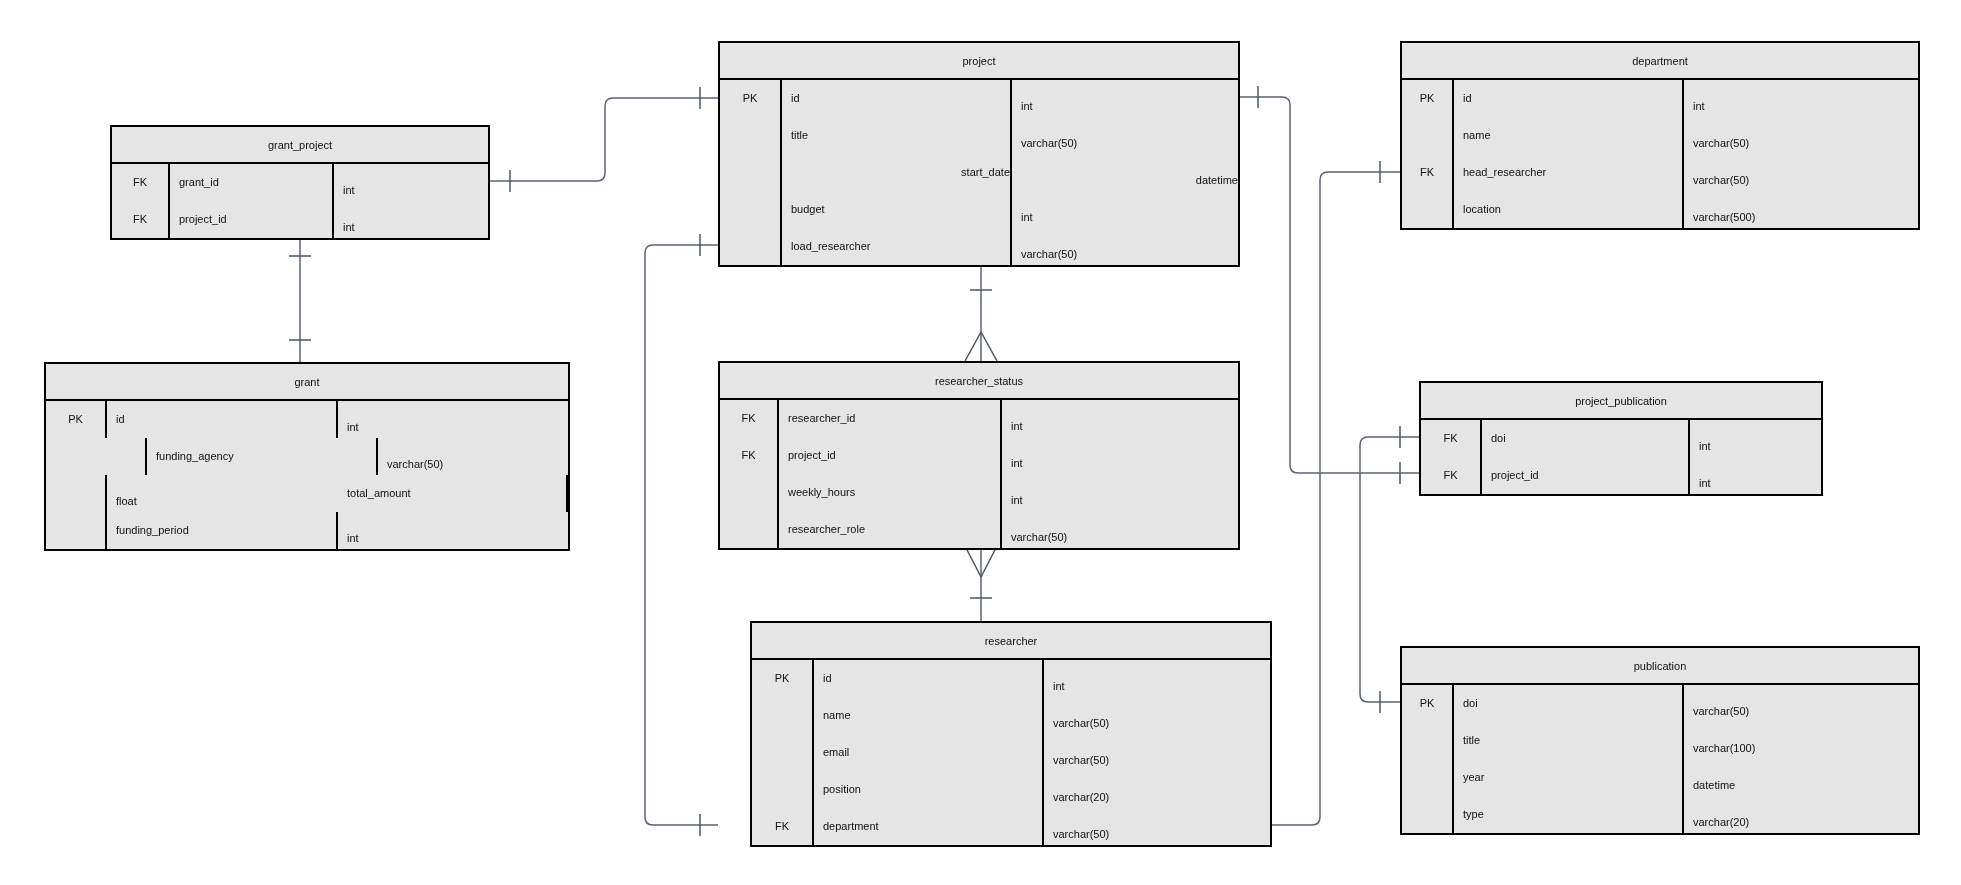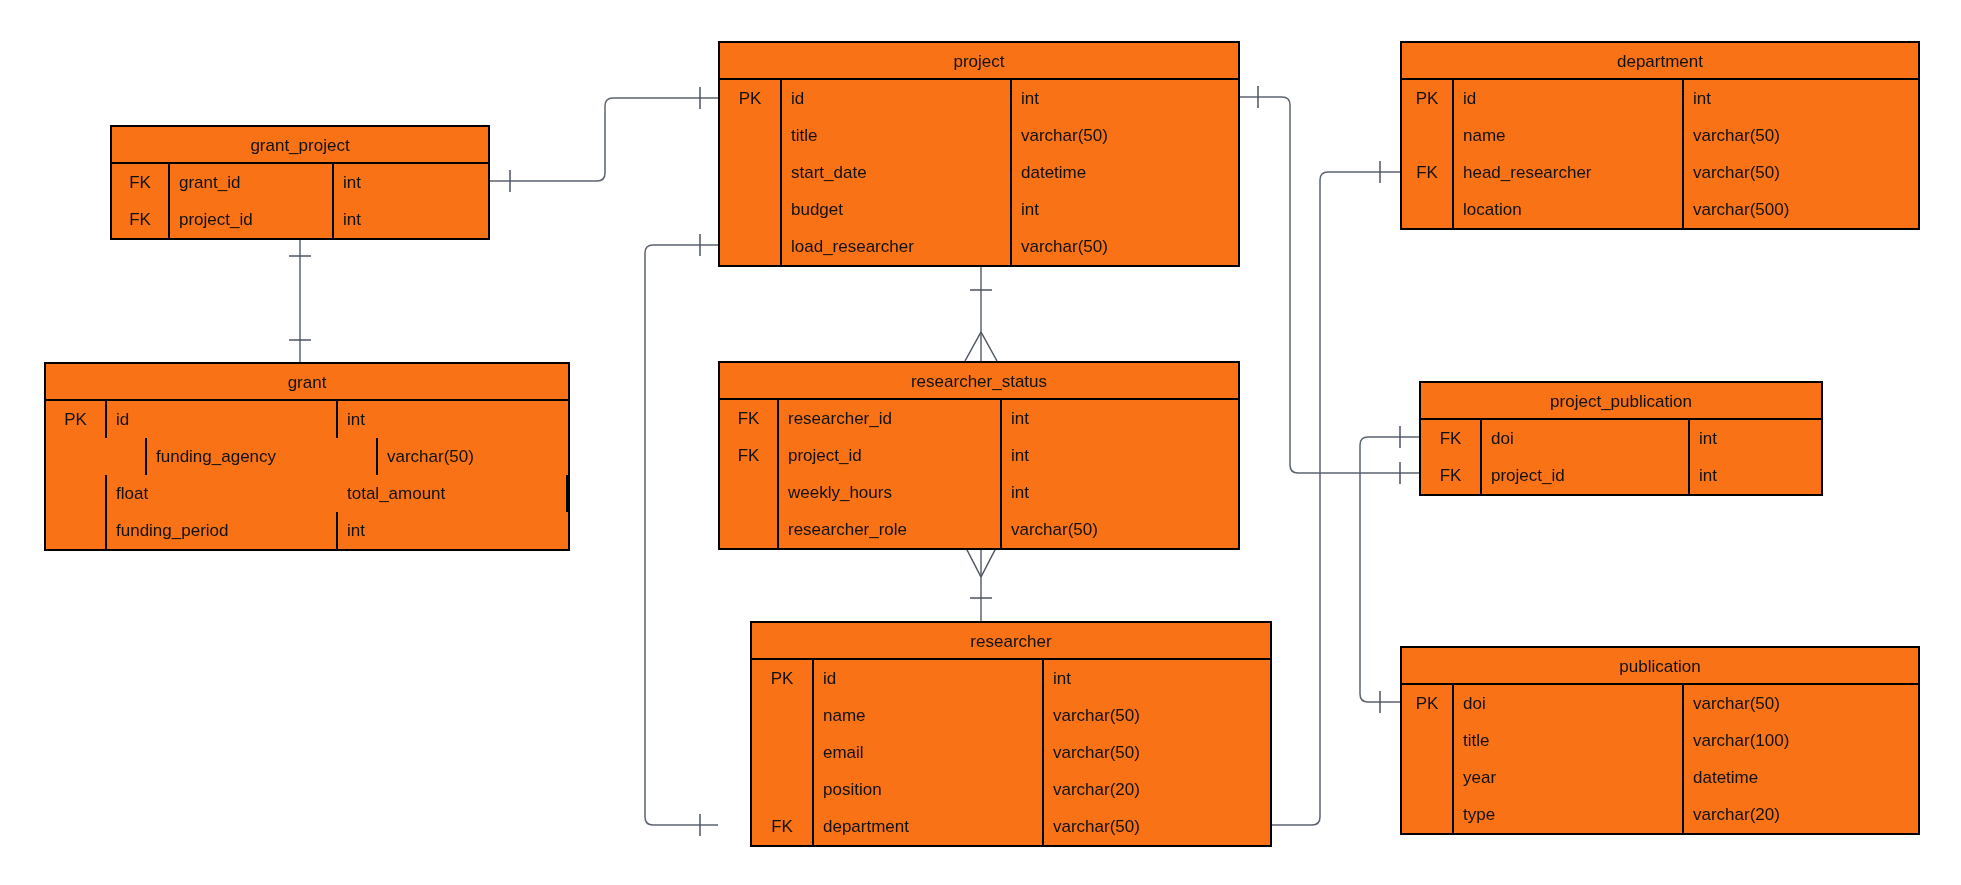--- a/index.html
+++ b/index.html
@@ -4,32 +4,32 @@
 <style>
   html,body{margin:0;padding:0;background:#ffffff;}
   #canvas{
     position:relative;width:1961px;height:885px;background:#ffffff;overflow:hidden;
     font-family:"Liberation Sans","DejaVu Sans",sans-serif;color:#111111;
   }
   #rel-layer{position:absolute;left:0;top:0;width:1961px;height:885px;}
   .rel{fill:none;stroke:#5c6470;stroke-width:1.5;}
   .tick,.foot{fill:none;stroke:#4d5560;stroke-width:1.5;}
   .etable{
-    position:absolute;background:#f97316;border:2px solid #000000;
-    box-sizing:border-box;font-size:17px;line-height:37px;
+    position:absolute;background:#e5e5e5;border:2px solid #000000;
+    box-sizing:border-box;font-size:11px;line-height:37px;
   }
   .thead{
     height:37px;border-bottom:2px solid #000000;text-align:center;
     white-space:nowrap;box-sizing:border-box;
   }
   .trow{display:grid;height:37px;}
   .cell{white-space:nowrap;overflow:hidden;box-sizing:border-box;}
   .key{border-right:2px solid #000000;text-align:center;}
   .fname{border-right:2px solid #000000;padding-left:9px;}
-  .ftype{padding-left:9px;}
+  .ftype{padding-left:9px;margin-top:8px;}
 </style>
 </head>
 <body>
 
 <div id="canvas">
 
   <svg id="rel-layer" viewBox="0 0 1961 885" xmlns="http://www.w3.org/2000/svg">
 
     <g>
       <path class="rel" d="M490 181 H597 Q605 181 605 173 V106 Q605 98 613 98 H718"></path>
@@ -123,21 +123,21 @@
     <div class="trow" style="grid-template-columns:62px 230px 1fr;">
       <span class="cell key">PK</span>
       <span class="cell fname">id</span>
       <span class="cell ftype">int</span>
     </div>
     <div class="trow" style="grid-template-columns:62px 230px 1fr;">
       <span class="cell key"></span>
       <span class="cell fname">title</span>
       <span class="cell ftype">varchar(50)</span>
     </div>
-    <div class="trow" style="grid-template-columns:62px 230px 1fr;">
+    <div class="trow" style="grid-template-columns:62px 230px 1fr;text-align:right;">
       <span class="cell key"></span>
       <span class="cell fname">start_date</span>
       <span class="cell ftype">datetime</span>
     </div>
     <div class="trow" style="grid-template-columns:62px 230px 1fr;">
       <span class="cell key"></span>
       <span class="cell fname">budget</span>
       <span class="cell ftype">int</span>
     </div>
     <div class="trow" style="grid-template-columns:62px 230px 1fr;">

